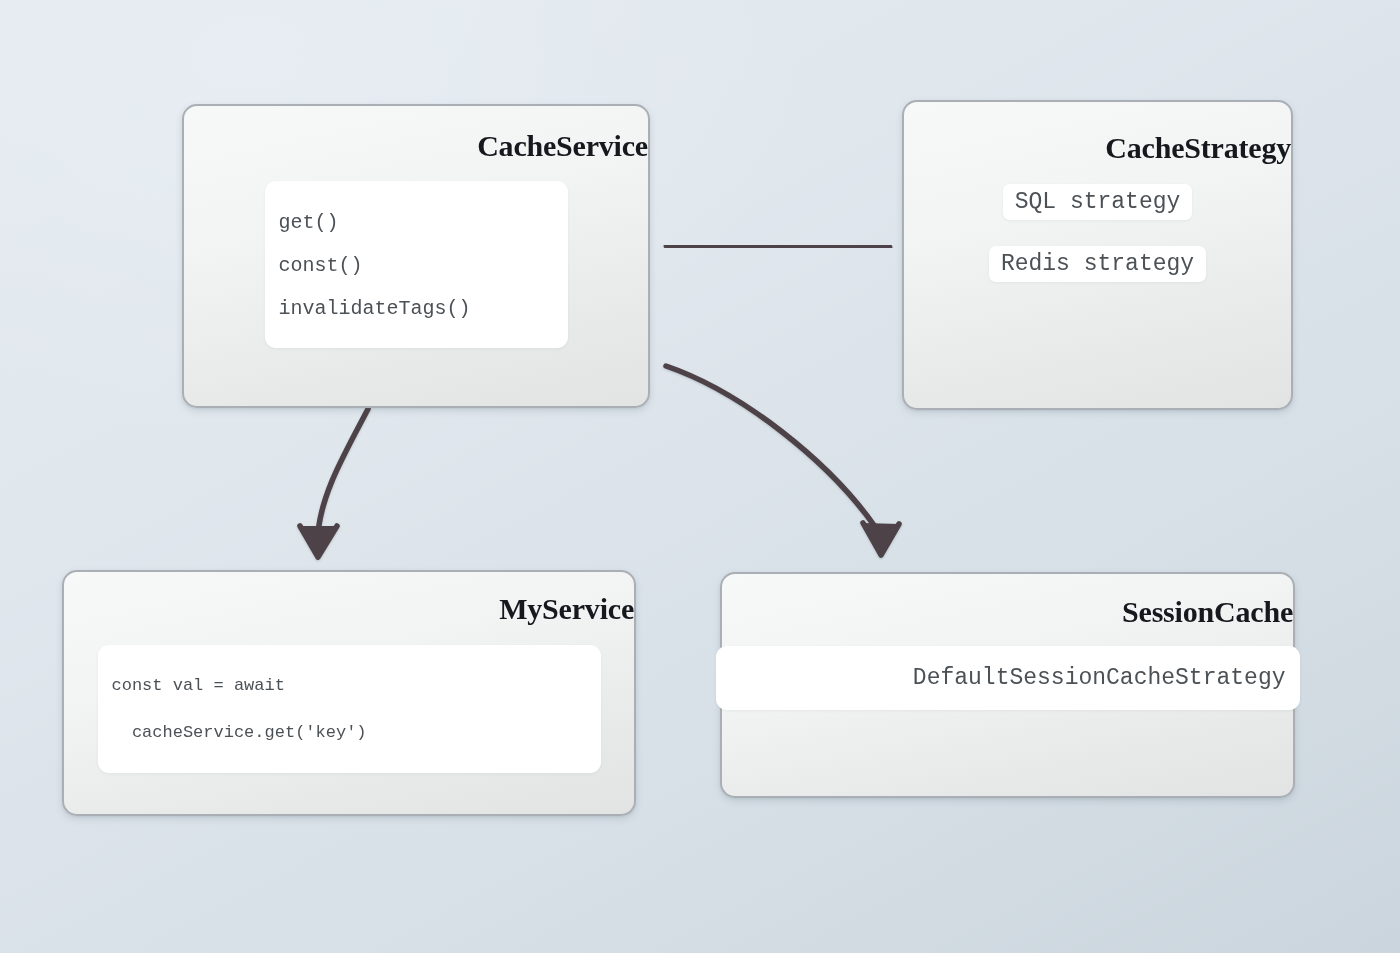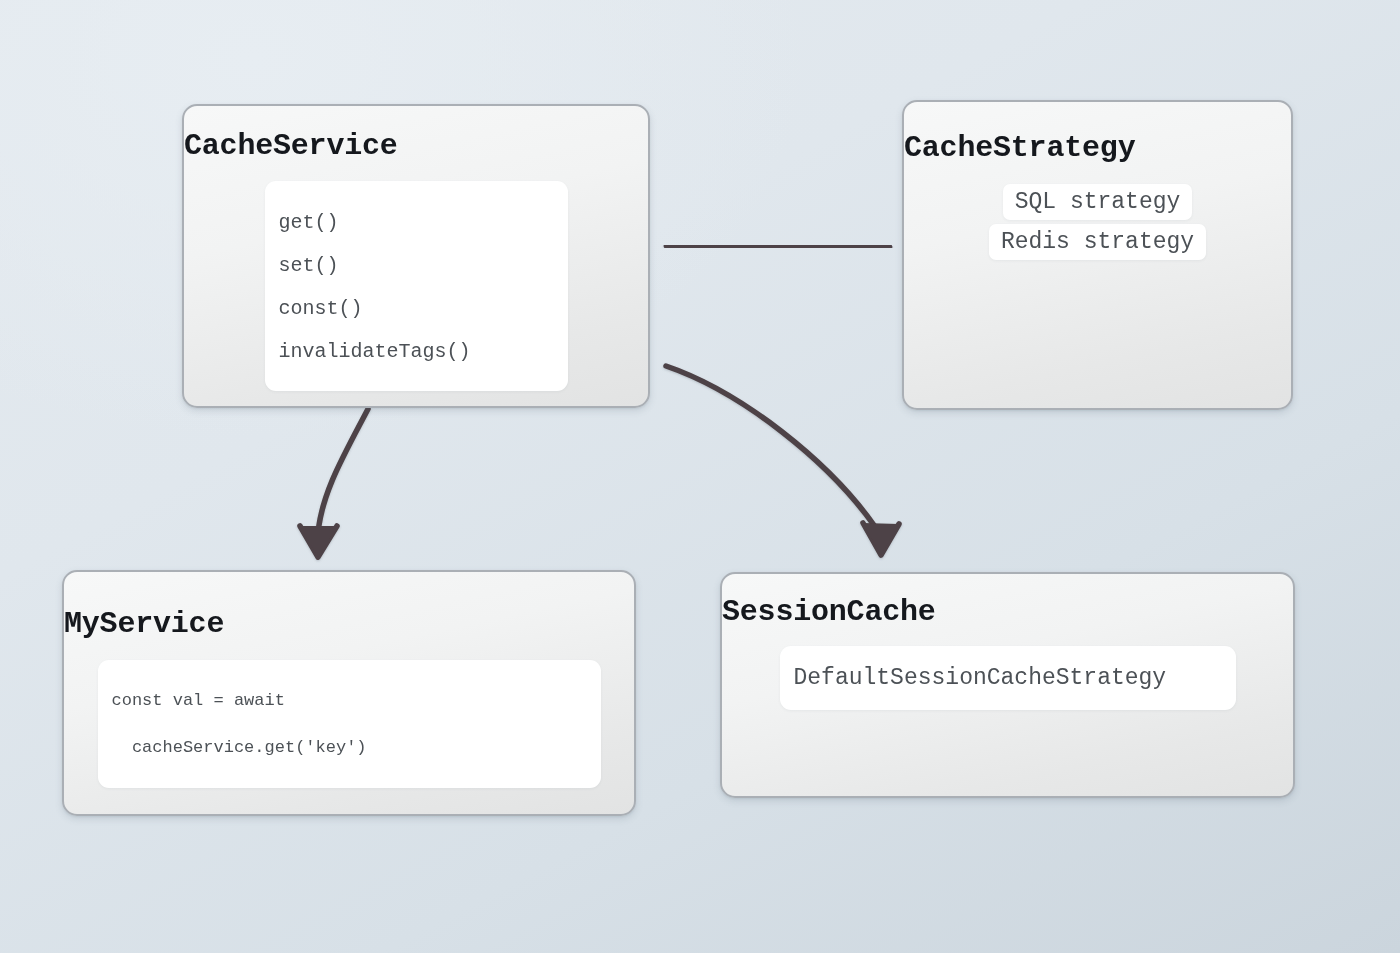--- a/index.html
+++ b/index.html
@@ -41,25 +41,25 @@
     border-radius: 15px;
     background: linear-gradient(168deg, #f7f8f8 0%, #f2f3f3 38%, #e7e8e8 78%, #e2e3e3 100%);
     box-shadow: 0 3px 7px rgba(80, 95, 110, 0.17),
                 0 1px 2px rgba(80, 95, 110, 0.10);
     display: flex;
     flex-direction: column;
     align-items: center;
   }
 
   .node-title {
-    font-family: Liberation Mono, monospace;
+    font-family: Liberation Serif, serif;
     font-weight: bold;
     color: #15181d;
     letter-spacing: -0.2px;
-    text-align: left;
+    text-align: right;
     width: 100%;
   }
 
   
   .code-panel {
     background: #ffffff;
     border-radius: 11px;
     box-sizing: border-box;
     font-family: "Liberation Mono", monospace;
     color: #4c5156;
@@ -93,42 +93,42 @@
   #node-cacheservice .code-panel {
     width: 303px; margin-top: 18px;
     padding: 20px 18px 18px 14px;
     font-size: 20px; line-height: 43px;
   }
 
   #node-cachestrategy {
     left: 902px;  top: 100px;  width: 391px;  height: 310px;
   }
   #node-cachestrategy .node-title { font-size: 30px; margin-top: 29px; }
-  #node-cachestrategy .pill-stack { margin-top: 19px; gap: 4px; }
+  #node-cachestrategy .pill-stack { margin-top: 19px; gap: 26px; }
   #node-cachestrategy .pill { font-size: 23px; padding: 5px 12px; }
 
   #node-myservice {
     left: 62px;  top: 570px;  width: 574px;  height: 246px;
   }
-  #node-myservice .node-title { font-size: 30px; margin-top: 35px; }
+  #node-myservice .node-title { font-size: 30px; margin-top: 20px; }
   #node-myservice .code-panel {
     width: 503px; margin-top: 19px;
     padding: 17px 16px 17px 14px;
     font-size: 17px; line-height: 47px;
   }
 
   #node-sessioncache {
     left: 720px;  top: 572px;  width: 575px;  height: 226px;
   }
   #node-sessioncache .node-title { font-size: 30px; margin-top: 21px; }
   #node-sessioncache .code-panel {
-    width: 456px; margin-top: 17px;
+    width: 584px; margin-top: 17px;
     padding: 14px 14px;
     font-size: 23px; line-height: 36px;
-    text-align: left;
+    text-align: right;
   }
 </style>
 </head>
 <body>
 
 <div id="canvas">
 
   <svg id="edges" viewBox="0 0 1400 953" xmlns="http://www.w3.org/2000/svg">
     <defs>
       <filter id="edgeShadow" x="-30%" y="-30%" width="160%" height="160%">
@@ -150,21 +150,20 @@
       <path d="M 666,366 C 742,392 830,462 876,528" fill="none" stroke="#4e4246" stroke-width="5.5" stroke-linecap="round"></path>
       <path d="M 863,523 L 881,555 L 899,524" fill="none" stroke="#4e4246" stroke-width="5.5" stroke-linecap="round" stroke-linejoin="round"></path>
       <path d="M 863,523 L 881,555 L 899,524 Z" fill="#4e4246"></path>
     </g>
   </svg>
 
   <div class="node" id="node-cacheservice">
     <div class="node-title">CacheService</div>
     <div class="code-panel">
       <div class="code-line">get()</div>
-      <div class="code-line">set()</div>
       <div class="code-line">const()</div>
       <div class="code-line">invalidateTags()</div>
     </div>
   </div>
 
   <div class="node" id="node-cachestrategy">
     <div class="node-title">CacheStrategy</div>
     <div class="pill-stack">
       <div class="pill">SQL strategy</div>
       <div class="pill">Redis strategy</div>

